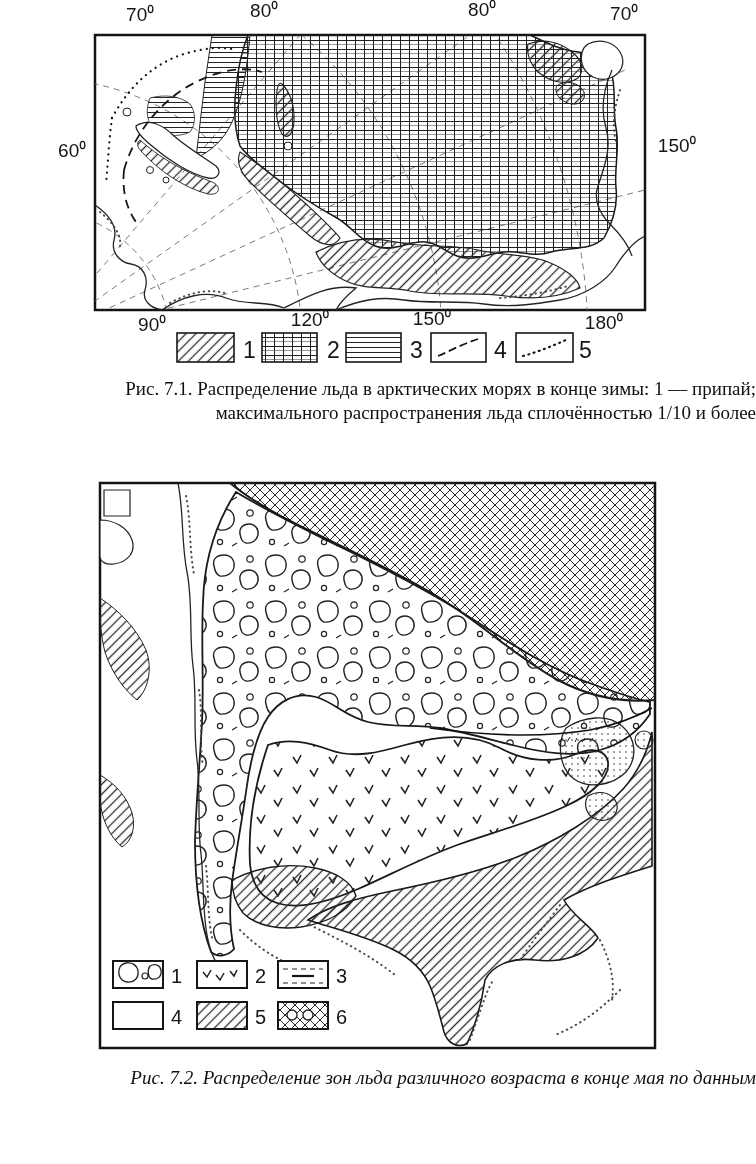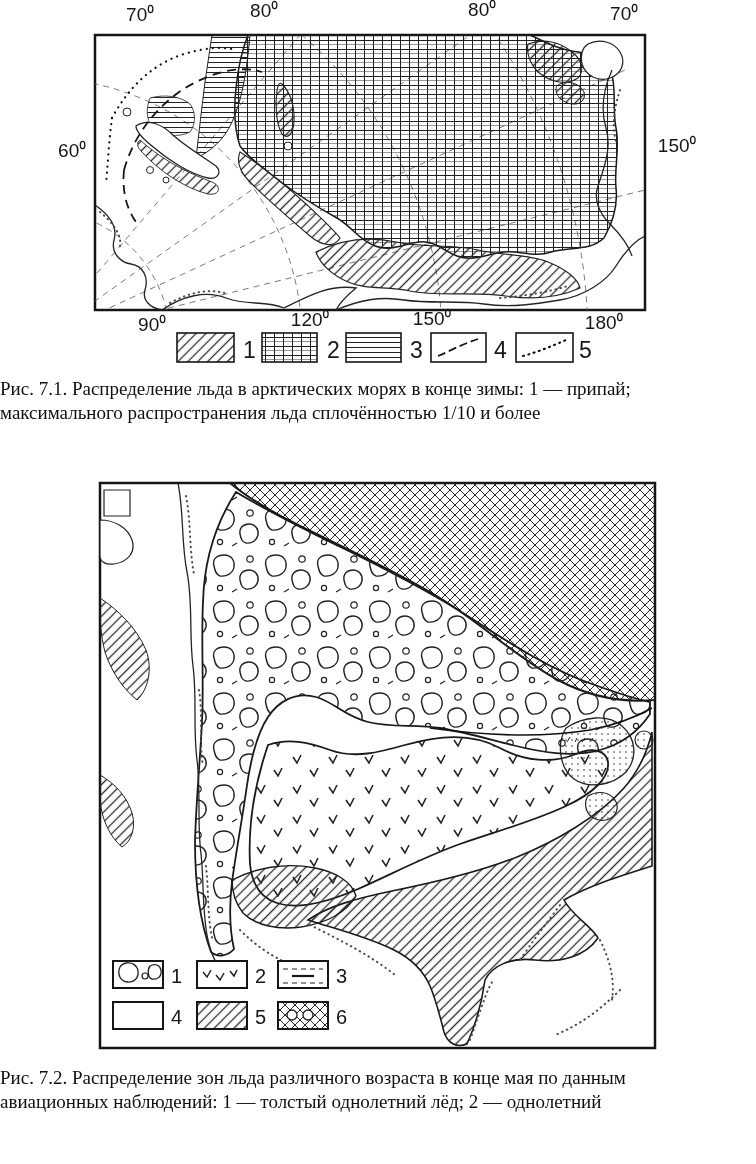--- a/index.html
+++ b/index.html
@@ -9,27 +9,27 @@
     position:relative;
     overflow:hidden;
     font-family:"Liberation Serif", serif;
     color:#111;
   }
   .fig-svg{position:absolute;left:0;}
   #svg-map1{top:0;}
   #svg-map2{top:478px;}
   .caption{
     position:absolute;left:0;width:756px;
-    text-align:left;
+    text-align:right;
     font-family:"Liberation Serif", serif;
     font-size:19px;line-height:24px;
     color:#101010;
   }
   #caption-1{top:377px;}
-  #caption-2{top:1066px;}
+  #caption-2{top:1066px;font-style:italic;}
   .deg{
     font-family:"Liberation Sans", sans-serif;
     font-size:19px;fill:#161616;
   }
   .legnum{
     font-family:"Liberation Sans", sans-serif;
     fill:#161616;
   }
   .grat{fill:none;stroke:#6a6a6a;stroke-width:0.9;stroke-dasharray:6 5;}
   .coast{fill:none;stroke:#242424;stroke-width:1.3;}
@@ -320,14 +320,13 @@
         <circle cx="292" cy="1015" r="5" fill="#fff" stroke="#222" stroke-width="1.3"></circle>
         <circle cx="308" cy="1015" r="5" fill="#fff" stroke="#222" stroke-width="1.3"></circle>
         <text class="legnum" font-size="20" x="336" y="1024">6</text>
       </g>
     </g>
   </g>
 </svg>
 
 <div class="caption" id="caption-2">
   <div>Рис. 7.2. Распределение зон льда различного возраста в конце мая по данным</div>
-  <div>авиационных наблюдений: 1 — толстый однолетний лёд; 2 — однолетний</div>
 </div>
 
 </body></html>

